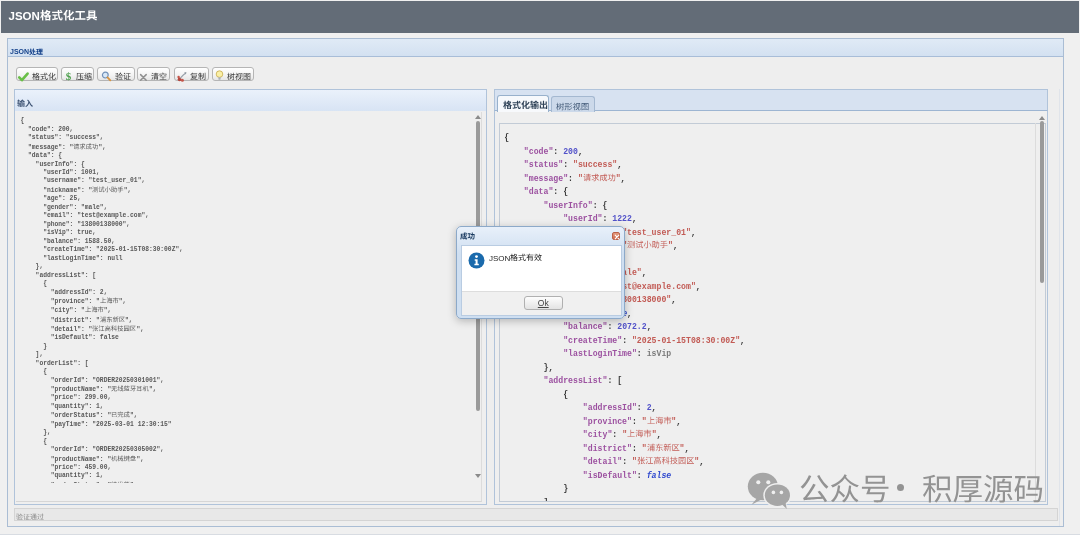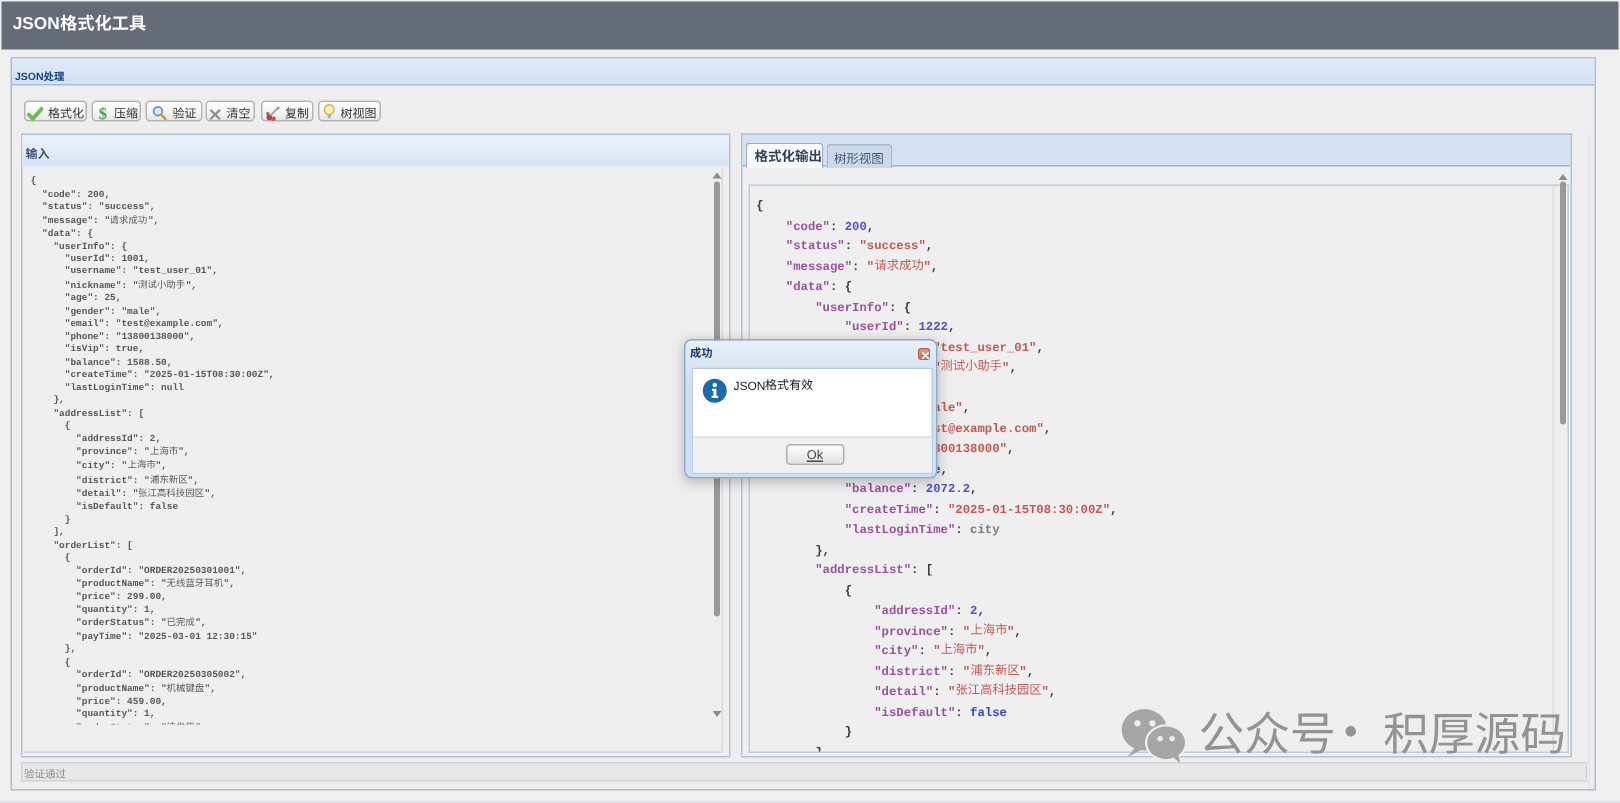--- a/index.html
+++ b/index.html
@@ -13,21 +13,21 @@
 .pnl { position:absolute; border:1px solid #b0c3da; background:#efefef; }
 .phdr { position:absolute; left:0; top:0; width:100%; height:20.5px;
   background:linear-gradient(#eaf1fb,#d8e4f4); border-bottom:1px solid #bccdе2; }
 pre { font-family:"Liberation Mono",monospace; }
 #lpre { position:absolute; left:1px; top:21.5px; width:458px; height:371px; overflow:hidden;
   font-size:6.3px; line-height:8.48px; color:#585858; font-weight:bold; padding:5.8px 0 0 5px; }
 #obox { position:absolute; left:499px; top:123px; width:547px; height:378.5px;
   border:1px solid #c2cbd6; background:#efefef; overflow:hidden; }
 #rpre { font-size:8.2px; line-height:13.5px; color:#3a3a3a; font-weight:bold; padding:7px 0 0 4.2px; }
 .jk { color:#9c51a0; } .js { color:#c25b55; } .jn { color:#5252c9; }
-.jb { color:#2d47ce; } .jz { color:#7a7a7a; }
+.jb { color:#2d47ce;font-style:italic; } .jz { color:#7a7a7a; }
 .tbtn { position:absolute; top:66.5px; height:14px; border:1px solid #b5b5b5; border-radius:3px;
   background:linear-gradient(#ffffff,#f3f3f3 60%,#e6e6e6); color:#333;
   text-align:center; line-height:13px; }
 .tic { display:inline-block; vertical-align:-2px; margin-right:3px; }
 .sb { position:absolute; width:4.5px; border-radius:2px; background:#9a9a9a; }
 .arr { position:absolute; width:0; height:0; }
 #tabstrip { position:absolute; left:493.5px; top:89px; width:554px; height:22.2px;
   background:#d7e2f1; border:1px solid #b0c3da; border-bottom:1px solid #9db5d2; }
 .tab { position:absolute; border-radius:3px 3px 0 0; text-align:center; }
 #tab1 { left:496.5px; top:94.5px; width:52px; height:17px; background:#f7f9fc;
@@ -197,21 +197,21 @@
             <span class="jk">"nickname"</span>: <span class="js">"<svg style="overflow:visible;vertical-align:-1.48px;" width="41.00" height="9.02" viewBox="0 -7.54 41.00 9.02">
             <path fill="currentColor" d="M4.0 -0.8C4.4 -0.3 4.9 0.2 5.1 0.6L5.5 0.3C5.3 -0.0 4.8 -0.6 4.4 -1.0ZM2.6 -6.4V-1.3H3.0V-5.9H4.8V-1.3H5.3V-6.4ZM7.1 -6.8V-0.1C7.1 0.1 7.1 0.1 6.9 0.1C6.8 0.1 6.4 0.1 6.0 0.1C6.1 0.3 6.2 0.5 6.2 0.6C6.8 0.6 7.1 0.6 7.3 0.5C7.5 0.4 7.6 0.3 7.6 -0.1V-6.8ZM6.0 -6.1V-1.2H6.5V-6.1ZM3.7 -5.4V-2.5C3.7 -1.5 3.5 -0.4 2.1 0.3C2.2 0.3 2.4 0.5 2.4 0.6C3.9 -0.1 4.1 -1.3 4.1 -2.4V-5.4ZM0.7 -6.4C1.1 -6.1 1.7 -5.7 2.0 -5.5L2.4 -6.0C2.1 -6.2 1.5 -6.6 1.0 -6.8ZM0.3 -4.1C0.8 -3.9 1.4 -3.5 1.7 -3.3L2.0 -3.8C1.7 -4.0 1.1 -4.4 0.7 -4.6ZM0.5 0.2 1.0 0.5C1.4 -0.2 1.8 -1.2 2.1 -2.1L1.6 -2.4C1.3 -1.5 0.8 -0.4 0.5 0.2Z M9.2 -6.4C9.6 -6.0 10.1 -5.5 10.4 -5.1L10.8 -5.6C10.6 -5.9 10.0 -6.4 9.6 -6.7ZM14.6 -6.5C14.9 -6.2 15.3 -5.7 15.5 -5.3L15.9 -5.6C15.7 -6.0 15.3 -6.4 15.0 -6.8ZM8.6 -4.3V-3.7H9.7V-0.8C9.7 -0.4 9.5 -0.2 9.4 -0.1C9.5 0.0 9.6 0.3 9.7 0.4C9.8 0.3 10.0 0.1 11.4 -0.8C11.4 -0.9 11.3 -1.2 11.2 -1.3L10.3 -0.7V-4.3ZM13.7 -6.8 13.8 -5.2H11.0V-4.6H13.8C13.9 -1.5 14.3 0.6 15.3 0.6C15.6 0.6 16.0 0.3 16.1 -1.1C16.0 -1.1 15.8 -1.3 15.6 -1.4C15.6 -0.6 15.5 -0.2 15.3 -0.2C14.8 -0.2 14.5 -2.1 14.4 -4.6H16.1V-5.2H14.4C14.3 -5.7 14.3 -6.3 14.3 -6.8ZM11.2 -0.5 11.3 0.1C12.0 -0.1 12.9 -0.4 13.8 -0.6L13.7 -1.2L12.7 -0.9V-2.8H13.5V-3.4H11.3V-2.8H12.2V-0.8Z M20.2 -6.8V-0.2C20.2 -0.0 20.1 0.0 20.0 0.0C19.8 0.0 19.2 0.0 18.6 0.0C18.7 0.2 18.8 0.5 18.9 0.7C19.6 0.7 20.1 0.6 20.5 0.5C20.7 0.4 20.9 0.3 20.9 -0.2V-6.8ZM22.2 -4.7C22.9 -3.5 23.6 -2.0 23.7 -1.0L24.4 -1.3C24.2 -2.2 23.5 -3.8 22.8 -4.9ZM18.1 -4.8C17.9 -3.7 17.4 -2.3 16.7 -1.5C16.8 -1.4 17.1 -1.2 17.2 -1.1C18.0 -2.0 18.5 -3.5 18.7 -4.7Z M29.8 -6.9C29.8 -6.3 29.8 -5.6 29.8 -5.0H28.4V-4.4H29.7C29.6 -2.5 29.2 -0.8 27.6 0.2C27.8 0.3 28.0 0.5 28.1 0.7C29.8 -0.4 30.2 -2.3 30.3 -4.4H31.6C31.5 -1.4 31.5 -0.3 31.3 -0.1C31.2 0.0 31.1 0.0 30.9 0.0C30.8 0.0 30.3 0.0 29.9 -0.0C30.0 0.2 30.0 0.4 30.1 0.6C30.5 0.6 30.9 0.6 31.2 0.6C31.5 0.6 31.6 0.5 31.8 0.3C32.1 -0.1 32.1 -1.3 32.2 -4.7C32.2 -4.8 32.2 -5.0 32.2 -5.0H30.4C30.4 -5.6 30.4 -6.3 30.4 -6.9ZM24.9 -0.8 25.0 -0.1C26.0 -0.4 27.4 -0.7 28.7 -1.0L28.6 -1.6L28.2 -1.5V-6.5H25.5V-0.9ZM26.0 -1.0V-2.4H27.6V-1.3ZM26.0 -4.2H27.6V-3.0H26.0ZM26.0 -4.7V-5.9H27.6V-4.7Z M33.2 -2.6V-2.0H36.6V-0.2C36.6 -0.0 36.5 0.0 36.3 0.0C36.2 0.0 35.5 0.0 34.8 0.0C34.9 0.2 35.0 0.5 35.1 0.6C35.9 0.6 36.5 0.6 36.8 0.5C37.1 0.4 37.2 0.2 37.2 -0.2V-2.0H40.6V-2.6H37.2V-4.0H40.1V-4.6H37.2V-5.9C38.2 -6.0 39.1 -6.2 39.8 -6.4L39.3 -6.9C38.1 -6.5 35.7 -6.3 33.8 -6.2C33.8 -6.0 33.9 -5.8 33.9 -5.6C34.8 -5.7 35.7 -5.7 36.6 -5.8V-4.6H33.8V-4.0H36.6V-2.6Z"></path>
           </svg>"</span>,
             <span class="jk">"age"</span>: <span class="jn">25</span>,
             <span class="jk">"gender"</span>: <span class="js">"male"</span>,
             <span class="jk">"email"</span>: <span class="js">"test@example.com"</span>,
             <span class="jk">"phone"</span>: <span class="js">"13800138000"</span>,
             <span class="jk">"isVip"</span>: <span class="jb">true</span>,
             <span class="jk">"balance"</span>: <span class="jn">2072.2</span>,
             <span class="jk">"createTime"</span>: <span class="js">"2025-01-15T08:30:00Z"</span>,
-            <span class="jk">"lastLoginTime"</span>: <span class="jz">city</span>
+            <span class="jk">"lastLoginTime"</span>: <span class="jz">isVip</span>
         },
         <span class="jk">"addressList"</span>: [
             {
                 <span class="jk">"addressId"</span>: <span class="jn">2</span>,
                 <span class="jk">"province"</span>: <span class="js">"<svg style="overflow:visible;vertical-align:-1.48px;" width="24.60" height="9.02" viewBox="0 -7.54 24.60 9.02">
             <path fill="currentColor" d="M3.5 -6.8V-0.4H0.4V0.3H7.8V-0.4H4.1V-3.6H7.2V-4.2H4.1V-6.8Z M9.0 -6.4C9.5 -6.1 10.1 -5.7 10.4 -5.5L10.8 -5.9C10.4 -6.2 9.8 -6.6 9.3 -6.8ZM8.5 -4.0C9.0 -3.7 9.6 -3.4 9.9 -3.1L10.2 -3.6C9.9 -3.8 9.4 -4.2 8.9 -4.4ZM8.8 0.2 9.3 0.5C9.7 -0.3 10.1 -1.3 10.4 -2.2L9.9 -2.5C9.6 -1.5 9.1 -0.5 8.8 0.2ZM12.8 -3.8C13.1 -3.6 13.5 -3.2 13.7 -2.9H12.0L12.1 -4.1H14.9L14.9 -2.9H13.7L14.0 -3.2C13.9 -3.4 13.5 -3.8 13.1 -4.1ZM10.5 -2.9V-2.4H11.3C11.2 -1.7 11.1 -1.0 11.0 -0.5H14.6C14.6 -0.3 14.5 -0.1 14.5 -0.0C14.4 0.1 14.3 0.1 14.2 0.1C14.0 0.1 13.6 0.1 13.2 0.0C13.3 0.2 13.3 0.4 13.4 0.6C13.8 0.6 14.2 0.6 14.4 0.6C14.6 0.5 14.8 0.5 15.0 0.3C15.1 0.1 15.2 -0.1 15.2 -0.5H15.9V-1.1H15.3C15.4 -1.4 15.4 -1.8 15.4 -2.4H16.1V-2.9H15.4L15.5 -4.3C15.5 -4.4 15.5 -4.6 15.5 -4.6H11.6C11.5 -4.1 11.5 -3.5 11.4 -2.9ZM11.9 -2.4H14.8C14.8 -1.8 14.8 -1.4 14.7 -1.1H11.7ZM12.6 -2.1C12.9 -1.8 13.3 -1.4 13.5 -1.1L13.9 -1.3C13.7 -1.6 13.3 -2.0 12.9 -2.3ZM11.8 -6.9C11.5 -5.9 11.0 -5.0 10.4 -4.4C10.6 -4.3 10.9 -4.1 11.0 -4.0C11.3 -4.4 11.6 -4.9 11.9 -5.4H15.9V-6.0H12.1C12.2 -6.2 12.3 -6.5 12.4 -6.7Z M19.8 -6.8C20.0 -6.4 20.2 -6.0 20.3 -5.7H16.8V-5.1H20.2V-4.0H17.6V-0.3H18.2V-3.4H20.2V0.6H20.8V-3.4H22.8V-1.1C22.8 -1.0 22.8 -0.9 22.6 -0.9C22.5 -0.9 22.0 -0.9 21.5 -0.9C21.5 -0.8 21.6 -0.5 21.7 -0.3C22.4 -0.3 22.8 -0.3 23.1 -0.4C23.4 -0.5 23.5 -0.7 23.5 -1.1V-4.0H20.8V-5.1H24.2V-5.7H20.9L21.0 -5.7C20.9 -6.1 20.6 -6.6 20.4 -7.0Z"></path>
           </svg>"</span>,
                 <span class="jk">"city"</span>: <span class="js">"<svg style="overflow:visible;vertical-align:-1.48px;" width="24.60" height="9.02" viewBox="0 -7.54 24.60 9.02">
             <path fill="currentColor" d="M3.5 -6.8V-0.4H0.4V0.3H7.8V-0.4H4.1V-3.6H7.2V-4.2H4.1V-6.8Z M9.0 -6.4C9.5 -6.1 10.1 -5.7 10.4 -5.5L10.8 -5.9C10.4 -6.2 9.8 -6.6 9.3 -6.8ZM8.5 -4.0C9.0 -3.7 9.6 -3.4 9.9 -3.1L10.2 -3.6C9.9 -3.8 9.4 -4.2 8.9 -4.4ZM8.8 0.2 9.3 0.5C9.7 -0.3 10.1 -1.3 10.4 -2.2L9.9 -2.5C9.6 -1.5 9.1 -0.5 8.8 0.2ZM12.8 -3.8C13.1 -3.6 13.5 -3.2 13.7 -2.9H12.0L12.1 -4.1H14.9L14.9 -2.9H13.7L14.0 -3.2C13.9 -3.4 13.5 -3.8 13.1 -4.1ZM10.5 -2.9V-2.4H11.3C11.2 -1.7 11.1 -1.0 11.0 -0.5H14.6C14.6 -0.3 14.5 -0.1 14.5 -0.0C14.4 0.1 14.3 0.1 14.2 0.1C14.0 0.1 13.6 0.1 13.2 0.0C13.3 0.2 13.3 0.4 13.4 0.6C13.8 0.6 14.2 0.6 14.4 0.6C14.6 0.5 14.8 0.5 15.0 0.3C15.1 0.1 15.2 -0.1 15.2 -0.5H15.9V-1.1H15.3C15.4 -1.4 15.4 -1.8 15.4 -2.4H16.1V-2.9H15.4L15.5 -4.3C15.5 -4.4 15.5 -4.6 15.5 -4.6H11.6C11.5 -4.1 11.5 -3.5 11.4 -2.9ZM11.9 -2.4H14.8C14.8 -1.8 14.8 -1.4 14.7 -1.1H11.7ZM12.6 -2.1C12.9 -1.8 13.3 -1.4 13.5 -1.1L13.9 -1.3C13.7 -1.6 13.3 -2.0 12.9 -2.3ZM11.8 -6.9C11.5 -5.9 11.0 -5.0 10.4 -4.4C10.6 -4.3 10.9 -4.1 11.0 -4.0C11.3 -4.4 11.6 -4.9 11.9 -5.4H15.9V-6.0H12.1C12.2 -6.2 12.3 -6.5 12.4 -6.7Z M19.8 -6.8C20.0 -6.4 20.2 -6.0 20.3 -5.7H16.8V-5.1H20.2V-4.0H17.6V-0.3H18.2V-3.4H20.2V0.6H20.8V-3.4H22.8V-1.1C22.8 -1.0 22.8 -0.9 22.6 -0.9C22.5 -0.9 22.0 -0.9 21.5 -0.9C21.5 -0.8 21.6 -0.5 21.7 -0.3C22.4 -0.3 22.8 -0.3 23.1 -0.4C23.4 -0.5 23.5 -0.7 23.5 -1.1V-4.0H20.8V-5.1H24.2V-5.7H20.9L21.0 -5.7C20.9 -6.1 20.6 -6.6 20.4 -7.0Z"></path>
           </svg>"</span>,

